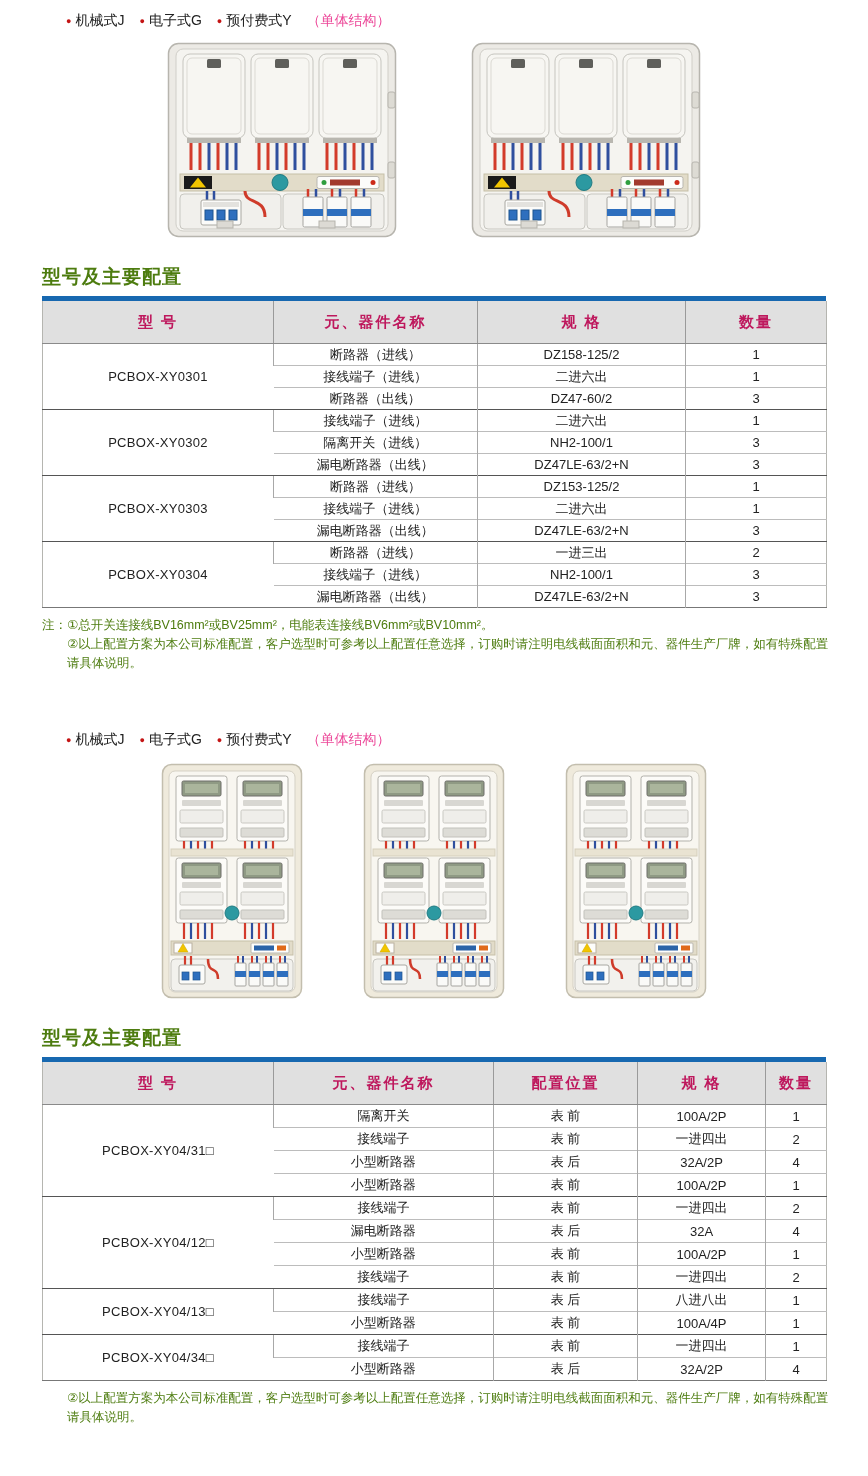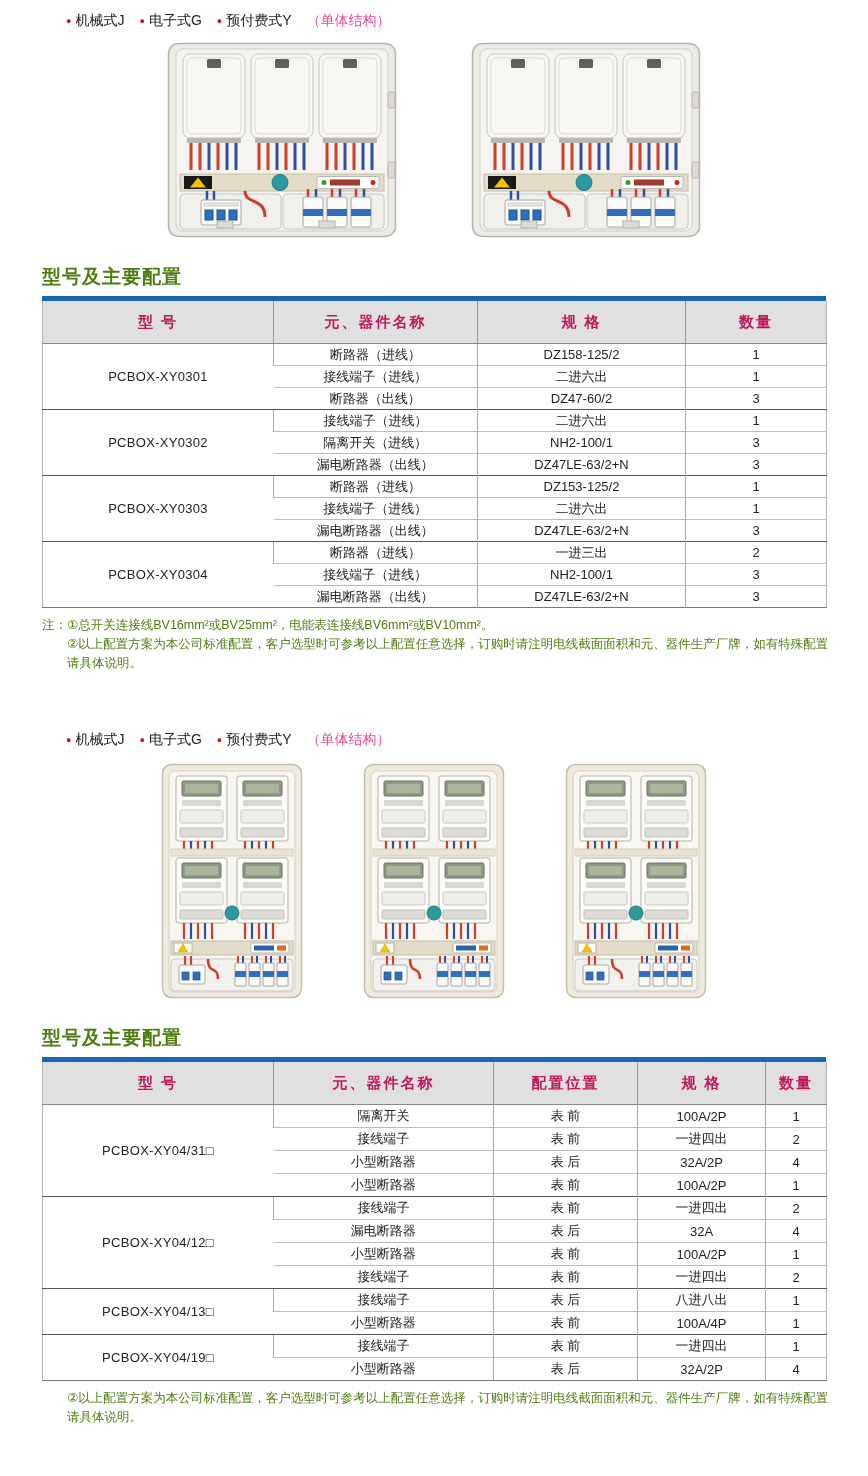--- a/index.html
+++ b/index.html
@@ -459,21 +459,21 @@
             <td>八进八出</td>
             <td>1</td>
           </tr>
           <tr>
             <td>小型断路器</td>
             <td>表 前</td>
             <td>100A/4P</td>
             <td>1</td>
           </tr>
           <tr class="group-start">
-            <td rowspan="2" class="model-cell">PCBOX-XY04/19□</td>
+            <td rowspan="2" class="model-cell">PCBOX-XY04/34□</td>
             <td>接线端子</td>
             <td>表 前</td>
             <td>一进四出</td>
             <td>1</td>
           </tr>
           <tr>
             <td>小型断路器</td>
             <td>表 后</td>
             <td>32A/2P</td>
             <td>4</td>

